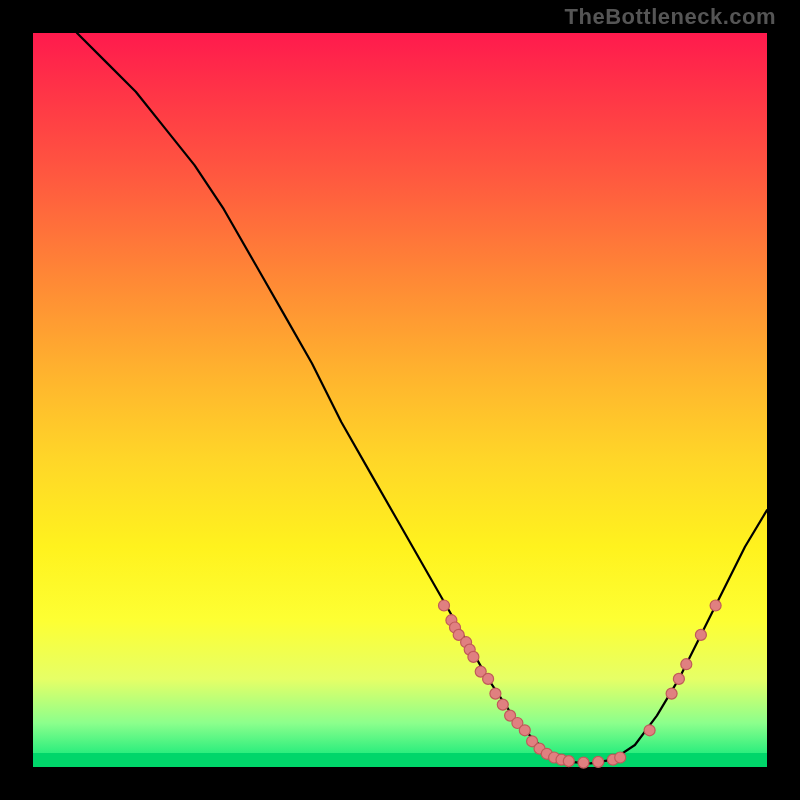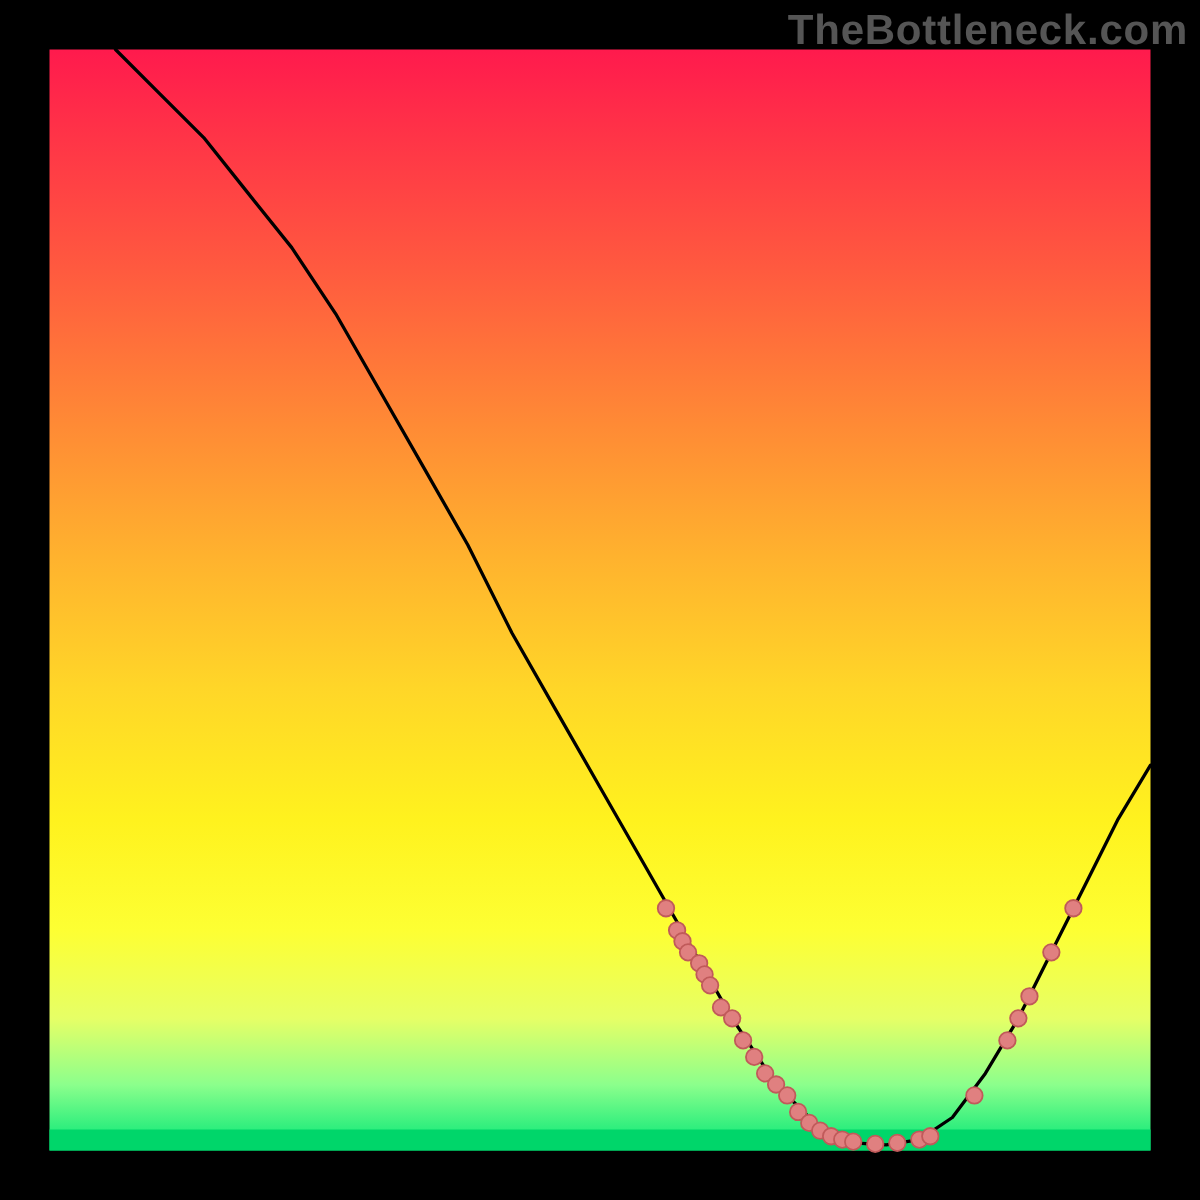--- a/index.html
+++ b/index.html
@@ -13,23 +13,23 @@
   }
   .frame {
     position: relative;
     width: 800px;
     height: 800px;
     background: #000;
   }
   .watermark {
     position: absolute;
     top: 4px;
-    right: 8px;
+    right: 24px;
     color: #555;
-    font-size: 28px;
+    font-size: 22px;
     font-weight: 600;
     letter-spacing: 0.5px;
     user-select: none;
   }
   .plot {
     position: absolute;
     left: 33px;
     top: 33px;
     width: 734px;
     height: 734px;

